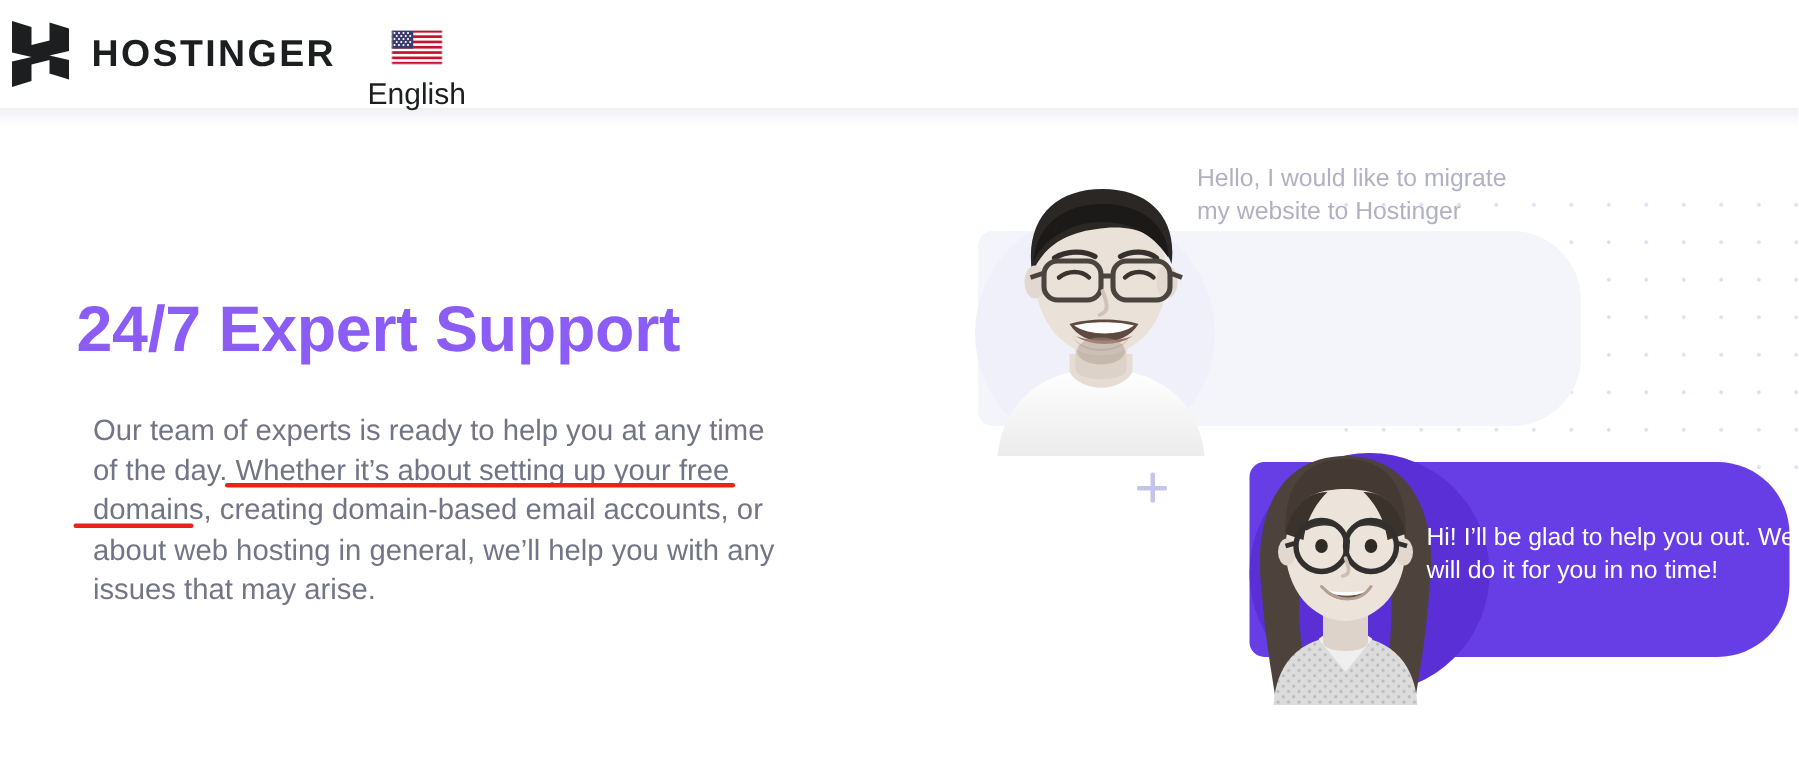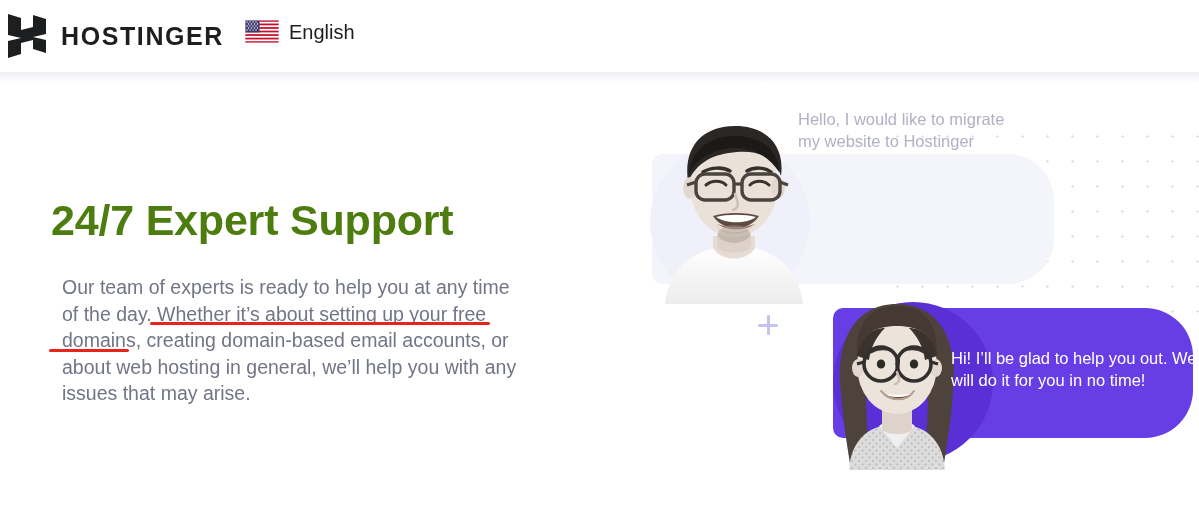--- a/index.html
+++ b/index.html
@@ -57,20 +57,21 @@
     white-space: nowrap;
   }
   .lang-switcher {
     position: absolute;
     left: 245px;
     top: 20px;
     display: flex;
     align-items: center;
     gap: 10px;
     cursor: pointer;
+    flex-direction: column;
   }
   .flag {
     width: 34px;
     height: 23px;
     display: block;
     border-radius: 1px;
   }
   .lang-label {
     font-size: 20px;
     color: #1d1e20;
@@ -82,21 +83,21 @@
   .copy-block {
     position: absolute;
     left: 51px;
     top: 196px;
     width: 470px;
   }
   .headline {
     margin: 0;
     font-size: 43px;
     font-weight: 700;
-    color: #4d7c0f;
+    color: #8b5cf6;
     letter-spacing: -0.2px;
     line-height: 1.15;
     white-space: nowrap;
   }
   .body-copy {
     margin: 0;
     position: absolute;
     left: 11px;
     top: 78px;
     width: 462px;

